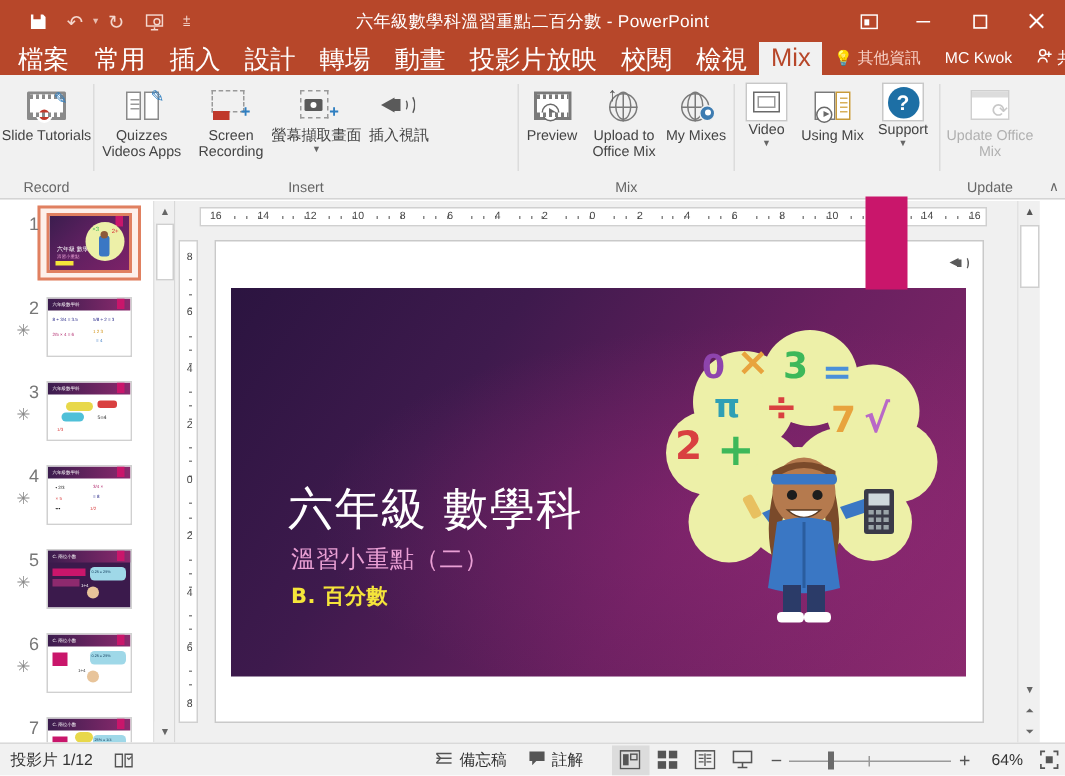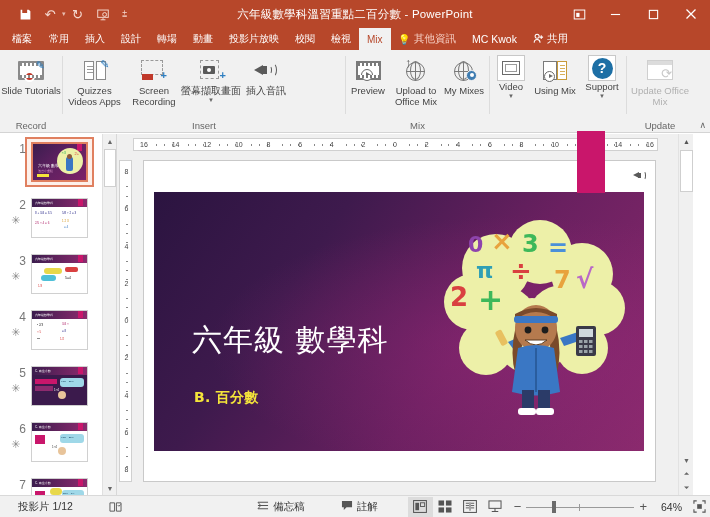--- a/index.html
+++ b/index.html
@@ -38,21 +38,21 @@
   .wc.ribbondisp { width:34px; font-size:11px; }
   .wc.close { font-size:14px; }
 
   
   .tabsrow {
     position:absolute; left:0; top:28px; width:710px; height:22px;
     background:#b7472a; display:flex; align-items:flex-end;
   }
   .tab {
     height:22px; padding:0 8px; display:flex; align-items:center;
-    font-size:10px; color:#ffffff; white-space:nowrap;
+    font-size:17px; color:#ffffff; white-space:nowrap;
   }
   .tab.file { padding:0 9px 0 12px; }
   .tab.active {
     background:#f1f1f1; color:#b7472a; font-weight:normal;
   }
   .tab.officeremote { font-size:9.5px; letter-spacing:0.2px; }
   .tab.tellme { color:#f6cfc4; font-size:10.5px; gap:3px; display:flex; }
   .tab.user { font-size:10.5px; color:#ffffff; }
   .tab.share { font-size:10.5px; color:#ffffff; display:flex; gap:3px; }
   .bulb { font-size:10px; }
@@ -325,21 +325,21 @@
   .eds-thumb { position:absolute; left:1px; top:16px; width:13px; height:42px; background:#fff; border:1px solid #cfcfcf; }
   .eds-bot { position:absolute; left:0; bottom:0; width:15px; }
   .eds-b { width:15px; height:14px; display:flex; align-items:center; justify-content:center; font-size:7px; color:#666; }
 
   
   .statusbar {
     position:absolute; left:0; bottom:0; width:710px; height:22px;
     background:#f1f1f1; border-top:1px solid #d9d9d9;
     display:flex; align-items:center; font-size:10.5px; color:#333;
   }
-  .sb-item { display:flex; align-items:center; gap:4px; padding:0 18px; height:22px; }
+  .sb-item { display:flex; align-items:center; gap:4px; padding:0 7px; height:22px; }
   .sb-spacer { flex:1; }
   .viewbtn {
     width:25px; height:20px; display:flex; align-items:center; justify-content:center; color:#555;
   }
   .viewbtn.active { background:#dcdcdc; }
   .zoomwrap { display:flex; align-items:center; gap:5px; padding:0 6px; }
   .zslider { position:relative; width:108px; height:14px; }
   .zline { position:absolute; left:0; right:0; top:7px; height:1px; background:#9a9a9a; }
   .zmid { position:absolute; left:53px; top:4px; width:1px; height:7px; background:#9a9a9a; }
   .zhandle { position:absolute; left:26px; top:1px; width:4px; height:12px; background:#6a6a6a; }
@@ -482,21 +482,21 @@
         </div>
         <div class="rbtn cjk" style="width:52px">
           <span class="ico">
             <span class="speakerico">
                 <span class="cone"></span>
                 <span class="box"></span>
                 <span class="w w1"></span>
                 <span class="w w2"></span>
               </span>
           </span>
-          <span class="lbl">插入音訊</span>
+          <span class="lbl">插入視訊</span>
         </div>
       </div>
       <div class="rgroup-label">Insert</div>
     </div>
     <div class="rgroup-sep"></div>
 
     <div class="rgroup" style="width:143px">
       <div class="rgroup-items">
         <div class="rbtn" style="width:44px">
           <span class="ico">
@@ -891,20 +891,21 @@
               <path d="M100 132 l0 44" stroke="#2a5d9e" stroke-width="2"></path>
               <rect x="86" y="174" width="12" height="22" fill="#2b3b68"></rect>
               <rect x="102" y="174" width="12" height="22" fill="#2b3b68"></rect>
               <rect x="82" y="192" width="18" height="7" rx="3" fill="#ffffff"></rect>
               <rect x="100" y="192" width="18" height="7" rx="3" fill="#ffffff"></rect>
             </g>
           </svg>
         </div>
 
         <div class="slide-title">六年級 數學科</div>
+        <div class="slide-sub">溫習小重點（二）</div>
         <div class="slide-item">B. 百分數</div>
       </div>
     </div>
 
     <div class="ed-scroll">
       <div class="eds-up">▲</div>
       <div class="eds-thumb"></div>
       <div class="eds-bot">
         <div class="eds-b">▼</div>
         <div class="eds-b">⏶</div>

